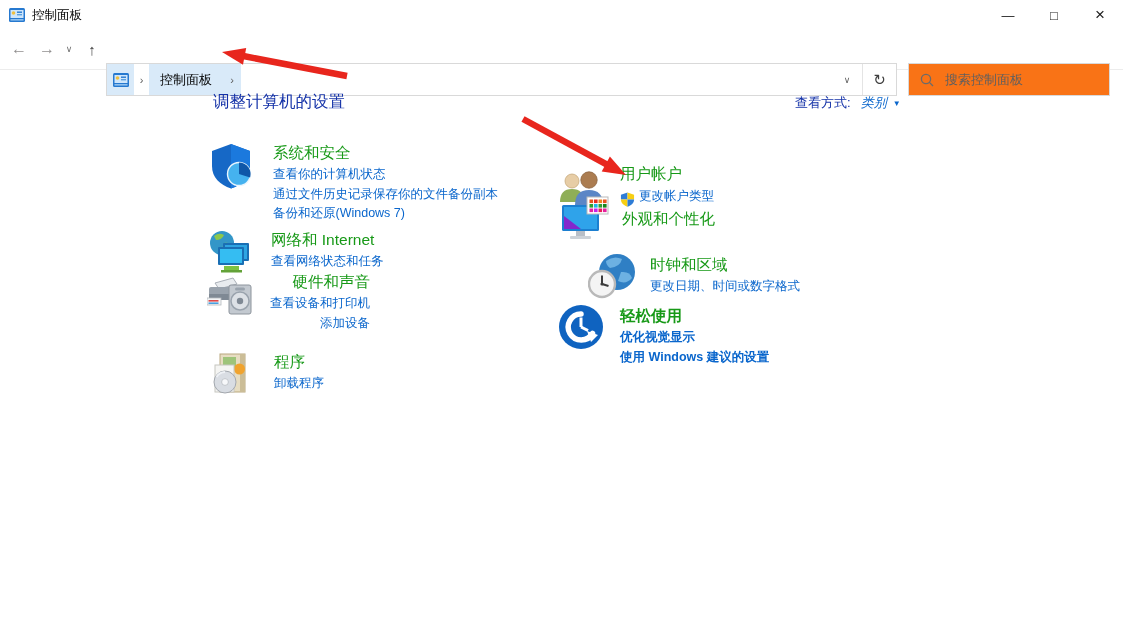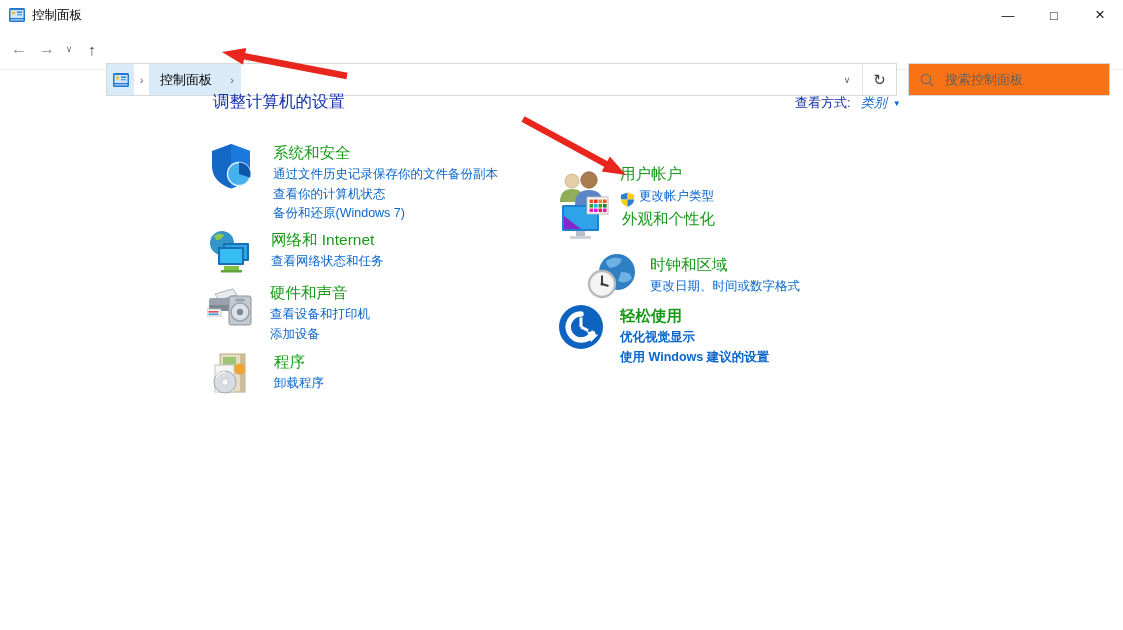--- a/index.html
+++ b/index.html
@@ -127,22 +127,22 @@
     <svg width="43" height="46" viewBox="0 0 43 46">
       <path d="M21 1 L40 8 V23 C40 35 32 41.5 21 45.5 C10 41.5 2 35 2 23 V8 Z" fill="#1668c6"></path>
       <path d="M21 1 L40 8 V23 C40 35 32 41.5 21 45.5 Z" fill="#1b79dd"></path>
       <circle cx="29" cy="31" r="11.5" fill="#45b2ef" stroke="#eaf5fd" stroke-width="1.4"></circle>
       <path d="M29 31 L29 19.5 A11.5 11.5 0 0 1 40 34.5 Z" fill="#0f57a8"></path>
     </svg>
   </span>
   <div class="cat-body">
     <span class="cat-title">系统和安全</span>
     <div class="cat-links">
+      <span class="task-link">查看你的计算机状态</span>
       <span class="task-link">通过文件历史记录保存你的文件备份副本</span>
-      <span class="task-link">查看你的计算机状态</span>
       <span class="task-link">备份和还原(Windows 7)</span>
     </div>
   </div>
 </div>
 
 <div class="cat col-l" style="left:208px;top:230px;">
   <span class="cat-icon">
     <svg width="46" height="43" viewBox="0 0 46 43">
       <circle cx="14" cy="13" r="12" fill="#3396c8"></circle>
       <path d="M6 6 Q11 2 16 5 Q14 10 8 10 Z" fill="#8cc74c"></path>
@@ -156,21 +156,21 @@
     </svg>
   </span>
   <div class="cat-body">
     <span class="cat-title">网络和 Internet</span>
     <div class="cat-links">
       <span class="task-link">查看网络状态和任务</span>
     </div>
   </div>
 </div>
 
-<div class="cat col-l" style="left:207px;top:283px;">
+<div class="cat col-l" style="left:207px;top:272px;text-align:right;">
   <span class="cat-icon">
     <svg width="48" height="45" viewBox="0 0 48 45">
       <polygon points="8,11 26,6 30,12 12,17" fill="#e9ecef" stroke="#aab0b8" stroke-width="1"></polygon>
       <rect x="2" y="15" width="30" height="13" rx="2" fill="#9aa3ad"></rect>
       <rect x="2" y="22" width="30" height="6" fill="#7f8994"></rect>
       <rect x="0" y="26" width="14" height="7" fill="#f4f5f6" stroke="#b4b9bf" stroke-width="0.8"></rect>
       <rect x="1.5" y="28" width="10" height="1.6" fill="#e04848"></rect>
       <rect x="1.5" y="30.4" width="10" height="1.6" fill="#48a0e0"></rect>
       <rect x="22" y="13" width="22" height="29" rx="2" fill="#c3c9d0" stroke="#8d949c" stroke-width="1"></rect>
       <circle cx="33" cy="29" r="9" fill="#dde1e6" stroke="#9aa3ad" stroke-width="1.5"></circle>

